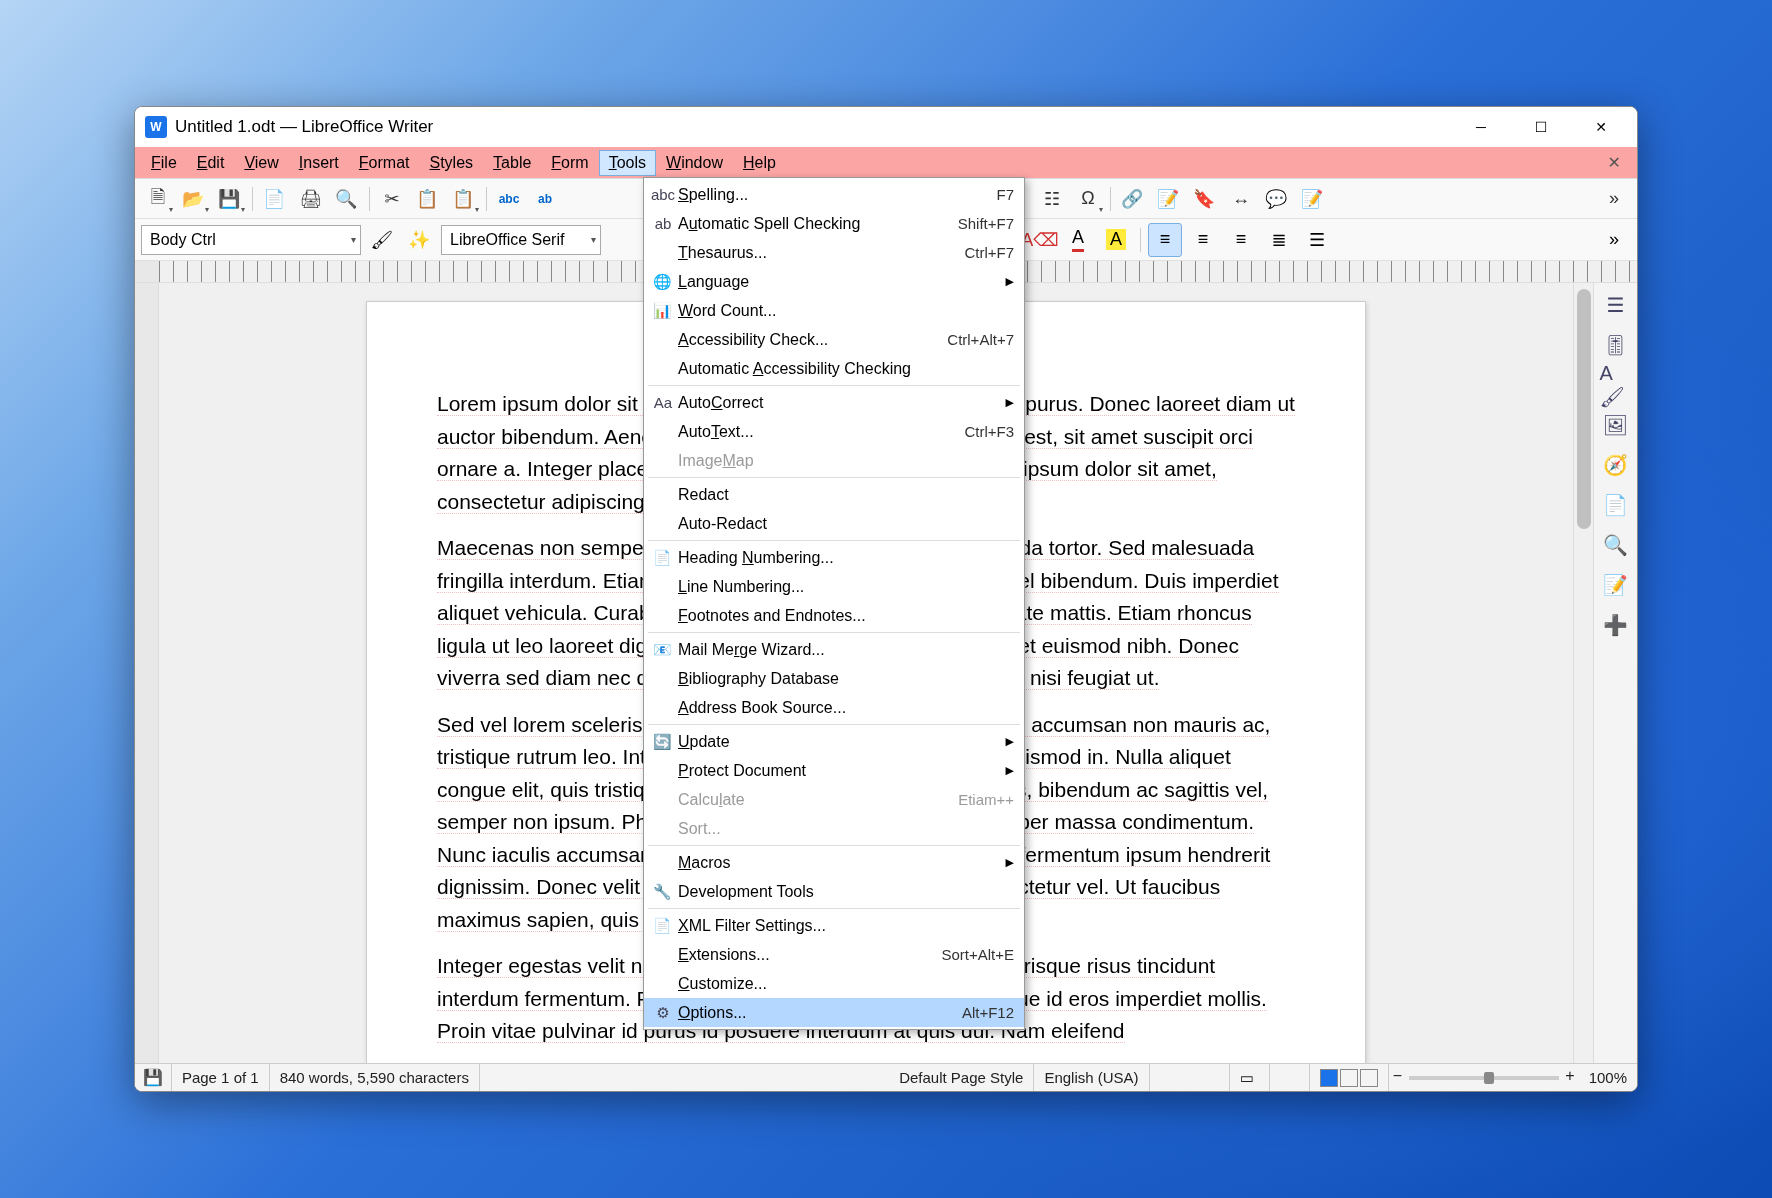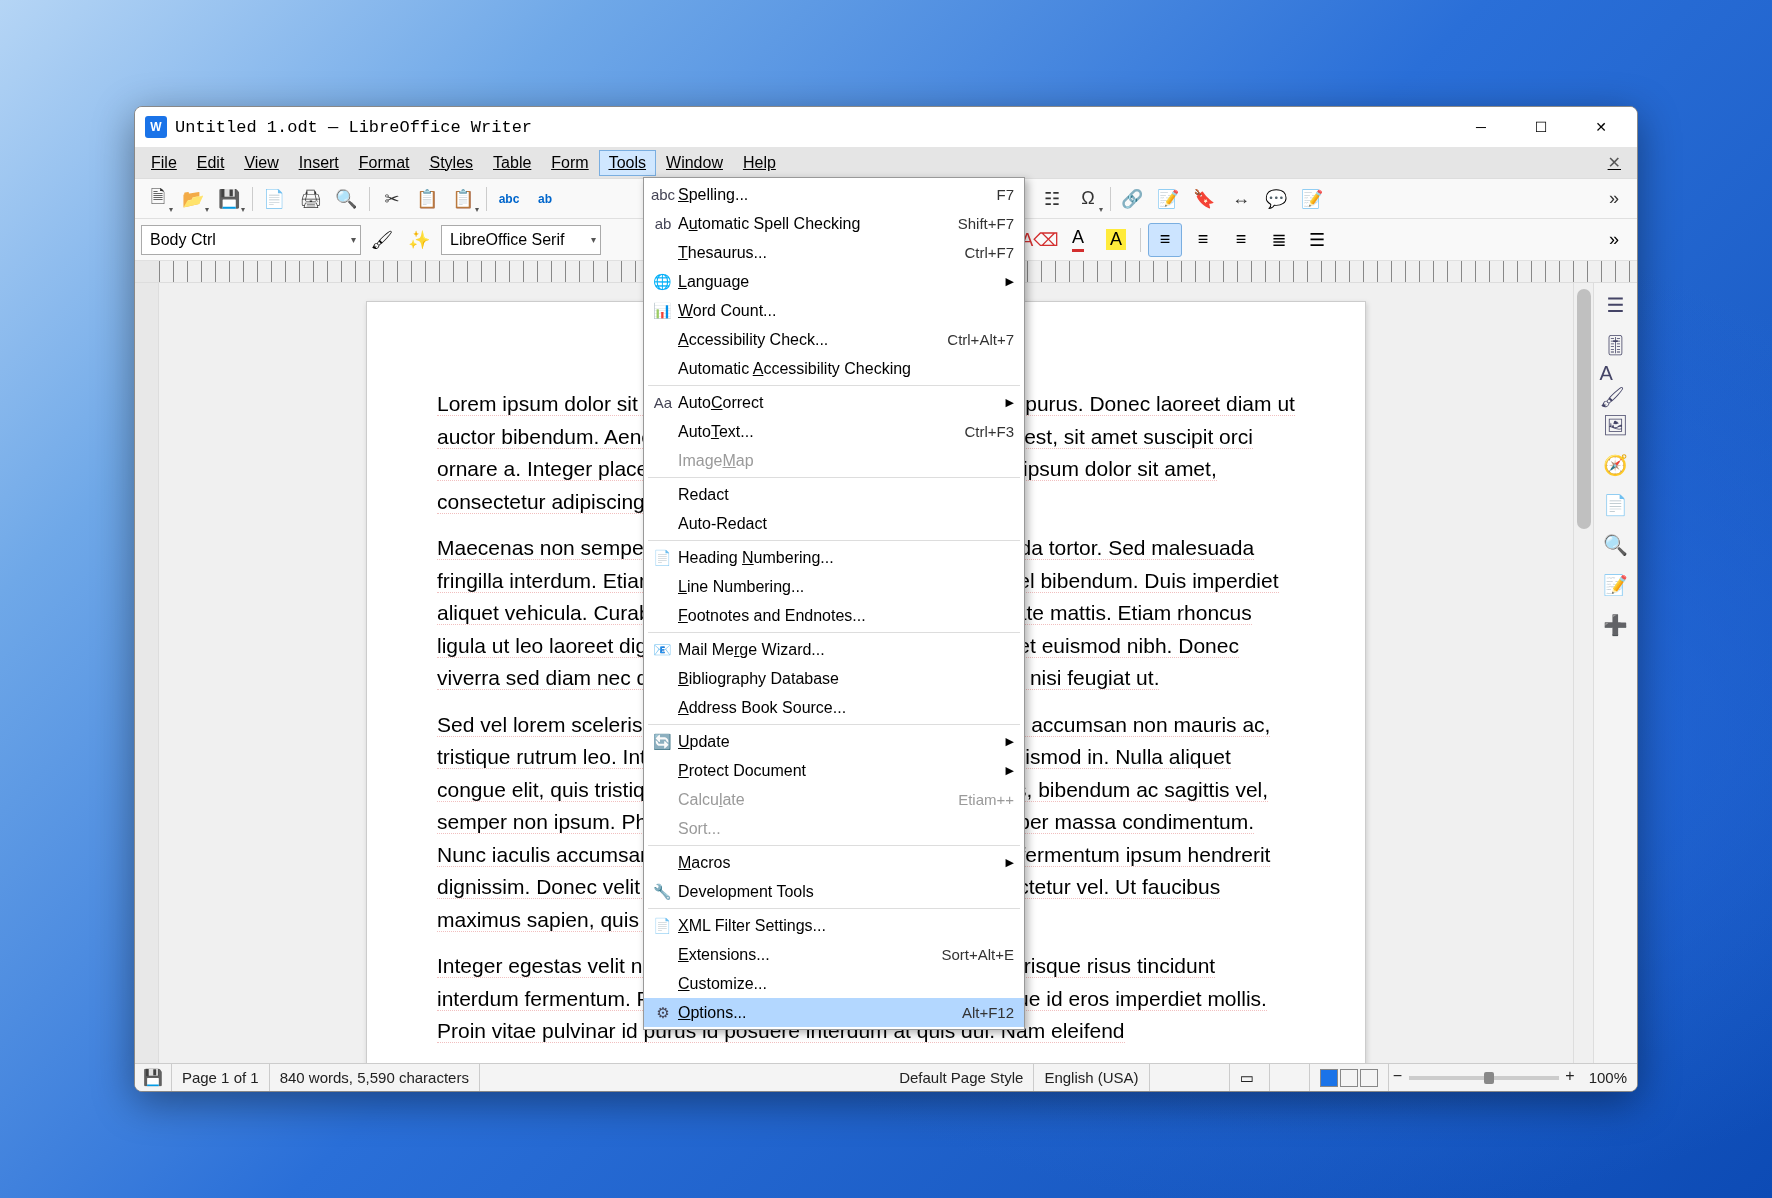--- a/index.html
+++ b/index.html
@@ -6,24 +6,24 @@
   body { width: 1772px; height: 1198px; overflow: hidden; }
   .desktop { width: 1772px; height: 1198px; background: radial-gradient(circle at 70% 60%, #1a5fd8 0%, #0d3c9e 40%, #082a75 70%, #a0c8f0 100%); position: relative; display: flex; align-items: center; justify-content: center; }
   .desktop-swirl { position: absolute; inset: 0; background:
     radial-gradient(ellipse 1400px 900px at 75% 60%, rgba(40,110,220,0.9) 0%, transparent 55%),
     radial-gradient(ellipse 1200px 800px at 70% 55%, rgba(20,80,200,0.8) 0%, transparent 60%),
     linear-gradient(135deg, #b5d5f5 0%, #6fa8e8 20%, #2a6fd8 50%, #0d4bb5 100%);
   }
   .window { position: relative; width: 1504px; height: 986px; background: #fff; border: 1px solid #888; border-radius: 8px; box-shadow: 0 10px 40px rgba(0,0,0,0.4); display: flex; flex-direction: column; overflow: hidden; }
   .titlebar { height: 40px; display: flex; align-items: center; padding: 0 6px 0 10px; background: #fff; }
   .titlebar .app-icon { width: 22px; height: 22px; background: #1a73e8; border-radius: 3px; margin-right: 8px; display: flex; align-items: center; justify-content: center; color: #fff; font-size: 12px; font-weight: bold; }
-  .titlebar .title-text { font-size: 17px; color: #000; flex: 1; font-family: Liberation Mono, monospace; }
+  .titlebar .title-text { font-size: 17px; color: #000; flex: 1; }
   .win-controls { display: flex; }
   .win-btn { width: 60px; height: 40px; display: flex; align-items: center; justify-content: center; font-size: 14px; cursor: pointer; }
-  .menubar { height: 32px; display: flex; align-items: center; padding: 0 6px; border-bottom: 1px solid #ddd; background: #e5e5e5; position: relative; text-decoration: underline; }
+  .menubar { height: 32px; display: flex; align-items: center; padding: 0 6px; border-bottom: 1px solid #ddd; background: #fca5a5; position: relative; }
   .menubar .menu-item { padding: 4px 10px; font-size: 16px; cursor: pointer; }
   .menubar .menu-item.open { background: #d0e7ff; border: 1px solid #7aaee0; padding: 3px 9px; }
   .menubar .menu-item u { text-decoration: underline; }
   .menubar .close-doc { margin-left: auto; padding: 4px 10px; font-size: 16px; cursor: pointer; color: #555; }
   .toolbar { height: 40px; display: flex; align-items: center; padding: 0 6px; gap: 2px; background: #f9f9f9; border-bottom: 1px solid #e0e0e0; overflow: hidden; }
   .tb-btn { width: 34px; height: 34px; display: flex; align-items: center; justify-content: center; border-radius: 3px; cursor: pointer; font-size: 18px; color: #333; position: relative; }
   .tb-btn.dd::after { content: "▾"; font-size: 8px; position: absolute; right: 2px; bottom: 2px; color: #555; }
   .tb-sep { width: 1px; height: 24px; background: #ccc; margin: 0 3px; }
   .tb-more { margin-left: auto; }
   .toolbar2 { height: 42px; display: flex; align-items: center; padding: 0 6px; gap: 4px; background: #f9f9f9; border-bottom: 1px solid #e0e0e0; overflow: hidden; }

